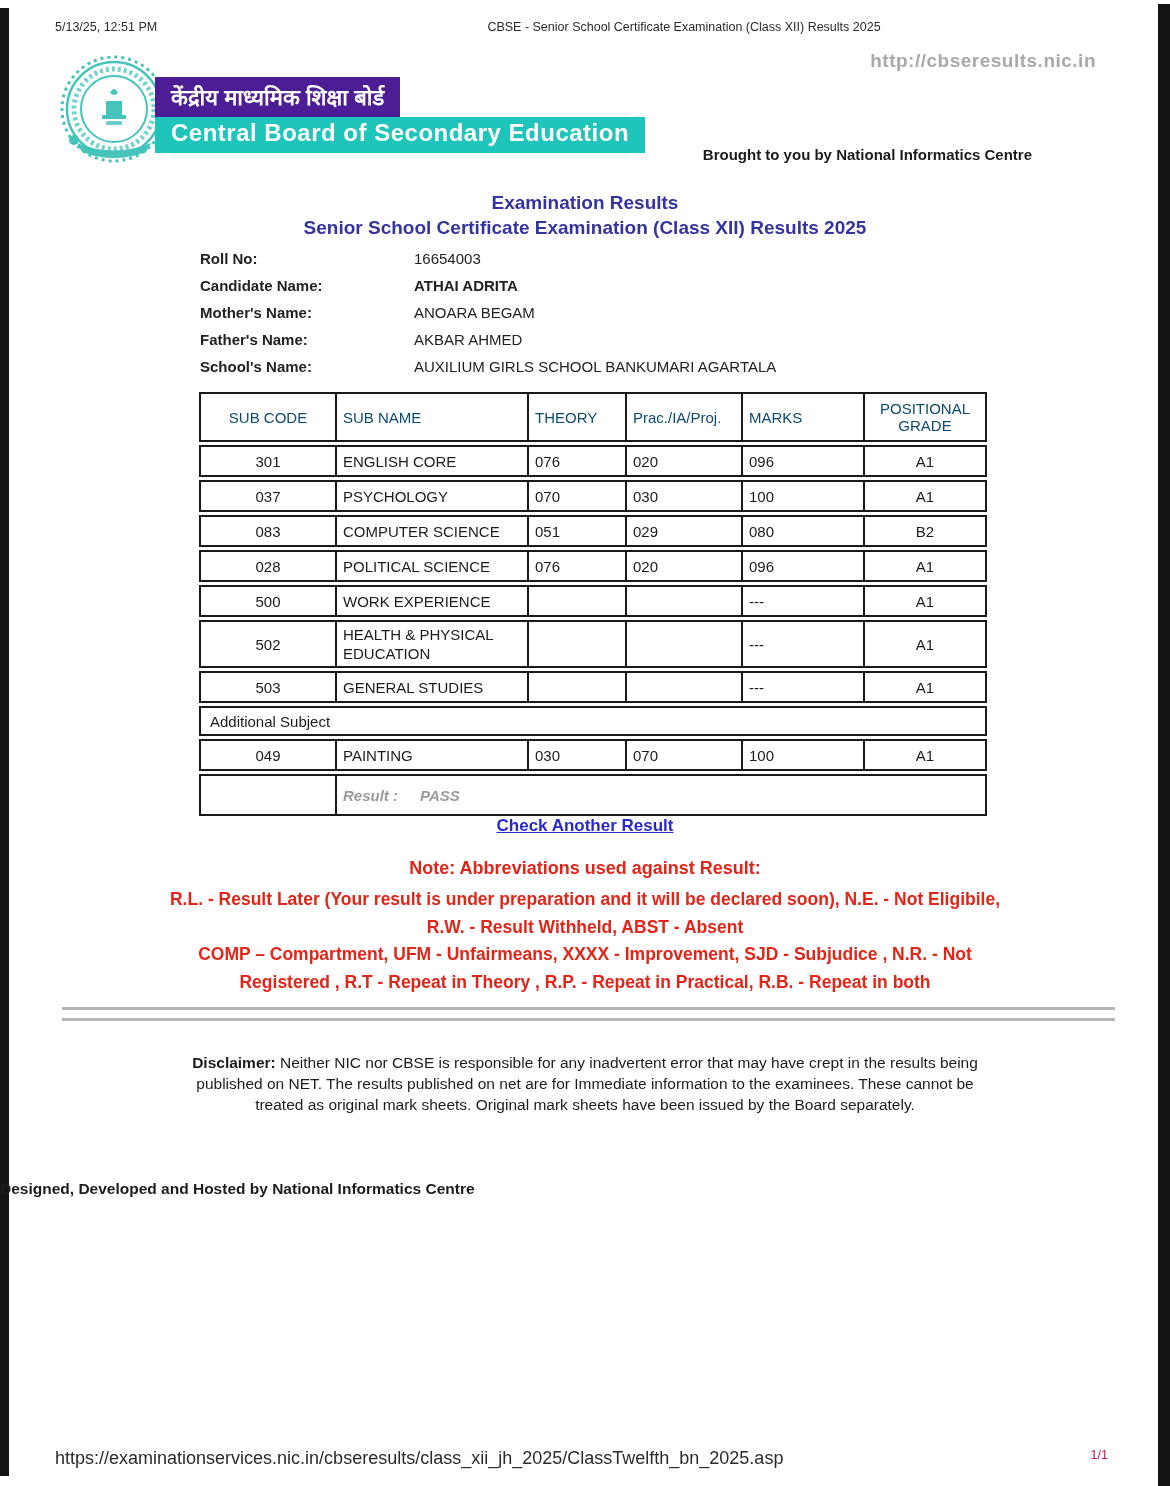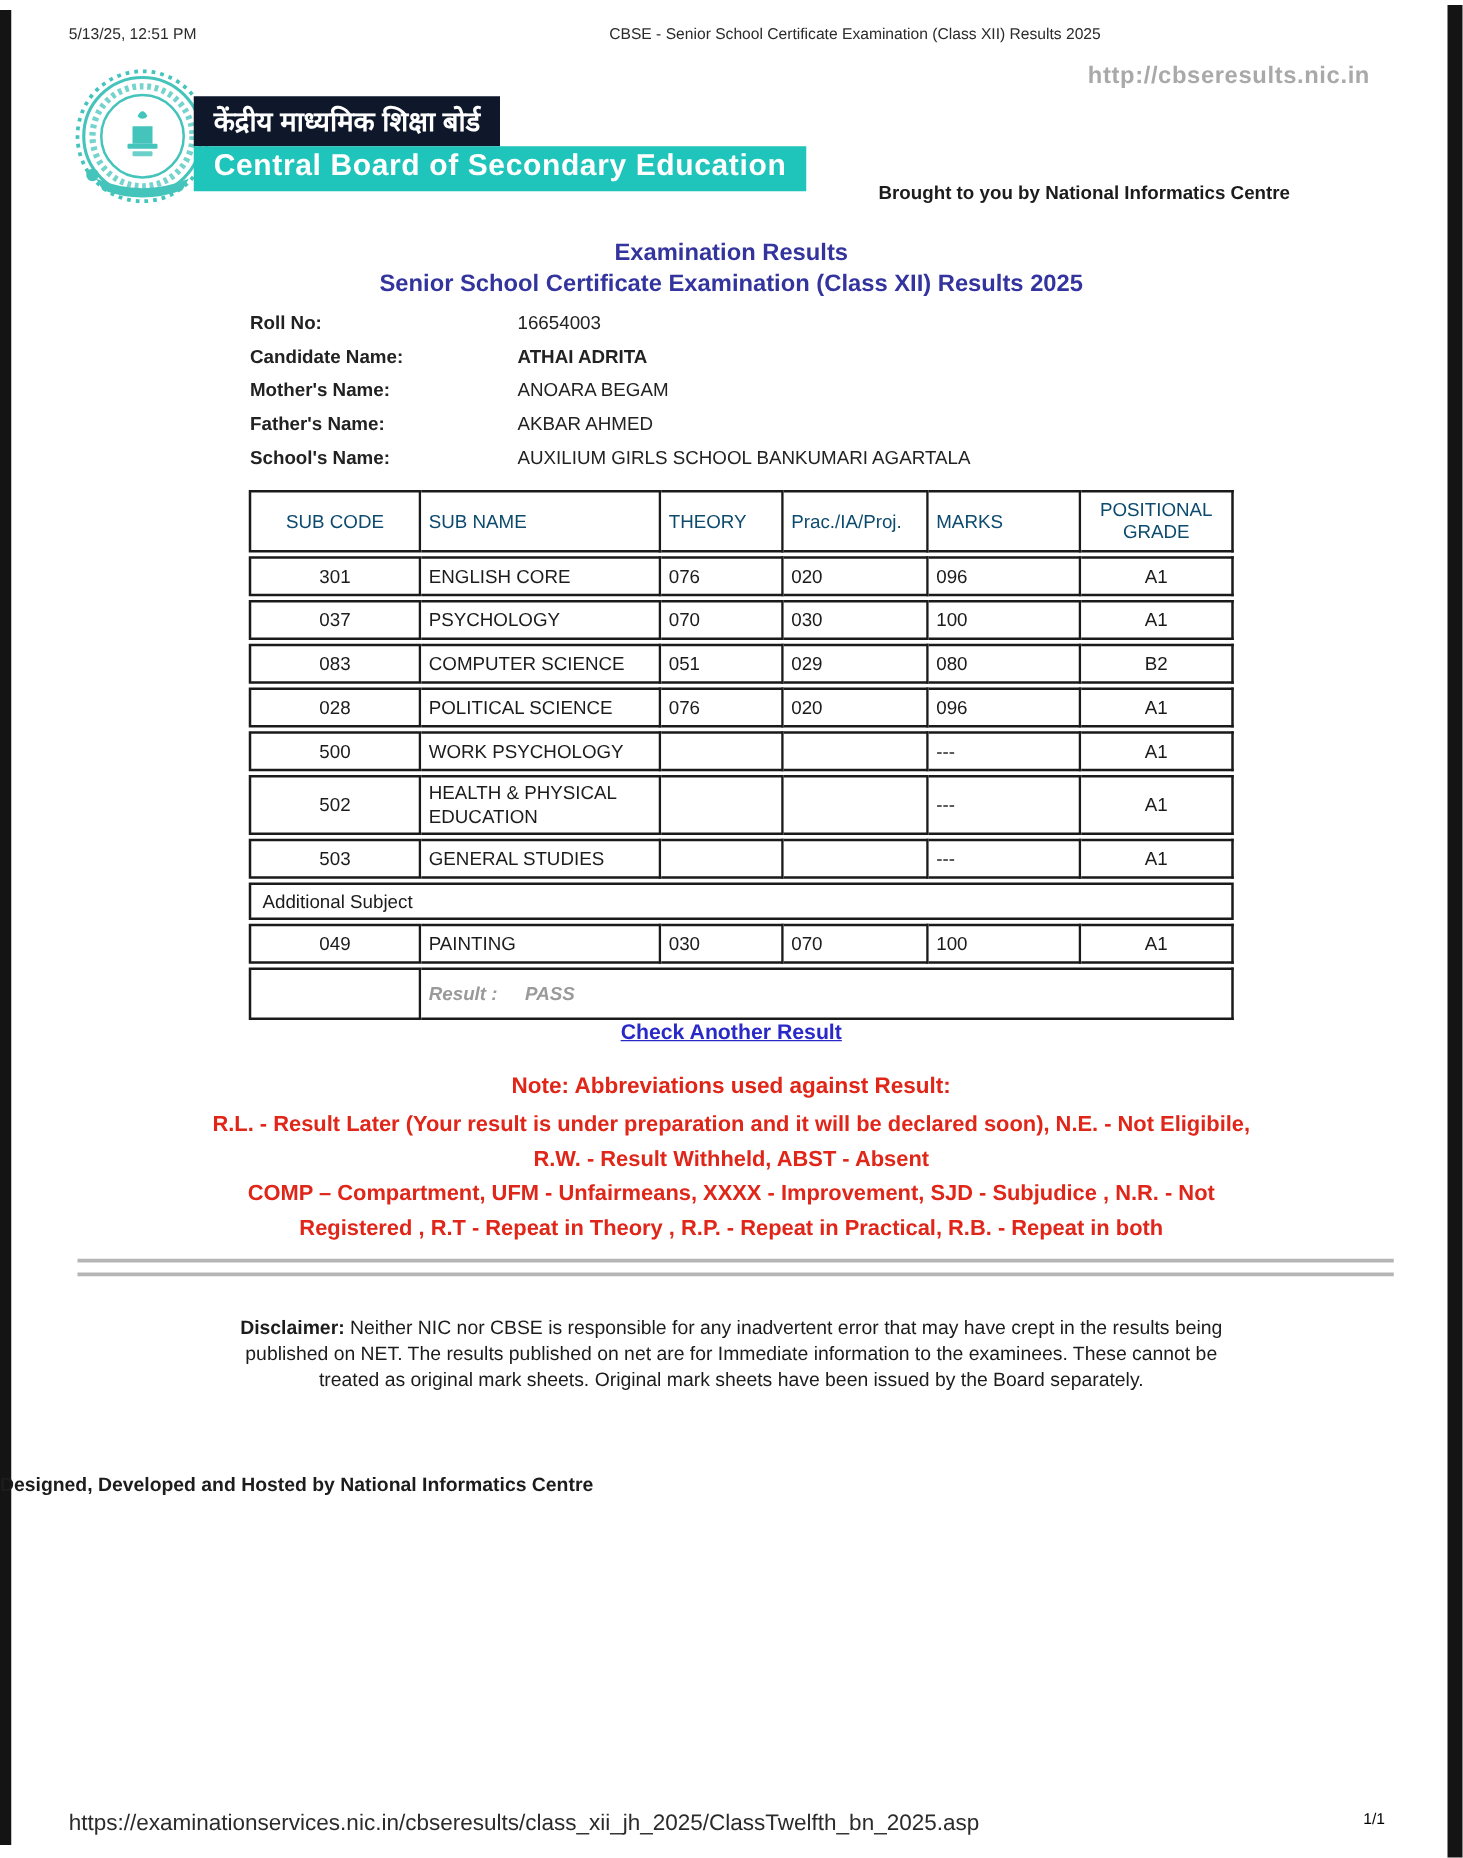--- a/index.html
+++ b/index.html
@@ -11,21 +11,21 @@
   .edge-left{left:0;top:8px;bottom:10px;width:9px;}
   .edge-right{right:0;top:4px;bottom:0;width:12px;}
 
   .print-header-date{position:absolute;top:20px;left:55px;font-size:12.5px;color:#2b2b2b;}
   .print-header-title{position:absolute;top:20px;left:50%;margin-left:99px;transform:translateX(-50%);font-size:12.5px;color:#2b2b2b;white-space:nowrap;}
   .site-url{position:absolute;top:50px;right:74px;font-size:19px;font-weight:bold;color:#a9a9a9;letter-spacing:.5px;}
 
   .logo{position:absolute;left:57px;top:55px;width:113px;height:113px;}
 
   .brand-boxes{position:absolute;left:155px;top:77px;}
-  .hindi-box{display:table;background:#0f172a;color:#fff;font-size:22px;font-weight:bold;padding:4px 16px 6px 16px;white-space:nowrap;}
+  .hindi-box{display:table;background:#4c1d95;color:#fff;font-size:22px;font-weight:bold;padding:4px 16px 6px 16px;white-space:nowrap;}
   .english-box{display:table;background:#1fc4ba;color:#fff;font-size:24px;font-weight:bold;padding:2px 16px 6px 16px;white-space:nowrap;letter-spacing:.5px;}
 
   .brought{position:absolute;top:146px;left:0;width:1032px;text-align:right;font-size:15px;font-weight:bold;color:#1c1c1c;}
 
   .heading1{position:absolute;top:192px;left:0;width:100%;text-align:center;font-size:19px;font-weight:bold;color:#34349e;}
   .heading2{position:absolute;top:217px;left:0;width:100%;text-align:center;font-size:19px;font-weight:bold;color:#34349e;}
 
   .candidate{position:absolute;top:249px;left:200px;font-size:15px;}
   .candidate .row{margin-bottom:8px;line-height:19px;}
   .candidate .lbl{display:inline-block;width:214px;font-weight:bold;vertical-align:top;}
@@ -57,21 +57,21 @@
 
   .rules{position:absolute;top:1007px;left:62px;right:55px;}
   .rule{height:3px;background:#b5b5b5;margin-bottom:8px;}
 
   .disclaimer{position:absolute;top:1052px;left:186px;width:798px;text-align:center;font-size:15.5px;line-height:21px;color:#1c1c1c;}
   .disclaimer .dlbl{font-weight:bold;}
 
   .designed{position:absolute;top:1180px;left:0;width:100%;text-align:left;font-size:15.5px;font-weight:bold;color:#1c1c1c;}
 
   .print-footer-url{position:absolute;top:1448px;left:55px;font-size:18px;color:#2b2b2b;}
-  .print-footer-page{position:absolute;top:1448px;right:62px;font-size:12.5px;color:#000000;}
+  .print-footer-page{position:absolute;top:1448px;right:62px;font-size:12.5px;color:#be185d;}
 </style>
 </head>
 <body>
 
 <div class="edge edge-left"></div>
 <div class="edge edge-right"></div>
 
 <div class="print-header-date">5/13/25, 12:51 PM</div>
 <div class="print-header-title">CBSE - Senior School Certificate Examination (Class XII) Results 2025</div>
 
@@ -168,21 +168,21 @@
     <tr>
       <td class="c">028</td>
       <td>POLITICAL SCIENCE</td>
       <td>076</td>
       <td>020</td>
       <td>096</td>
       <td class="c">A1</td>
     </tr>
     <tr>
       <td class="c">500</td>
-      <td>WORK PSYCHOLOGY</td>
+      <td>WORK EXPERIENCE</td>
       <td></td>
       <td></td>
       <td>---</td>
       <td class="c">A1</td>
     </tr>
     <tr class="tall">
       <td class="c">502</td>
       <td>HEALTH &amp; PHYSICAL EDUCATION</td>
       <td></td>
       <td></td>

